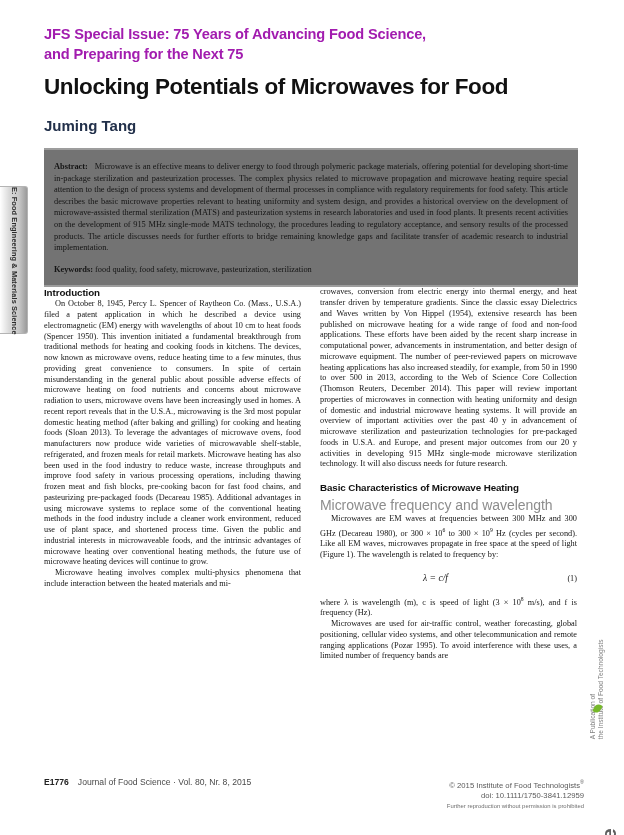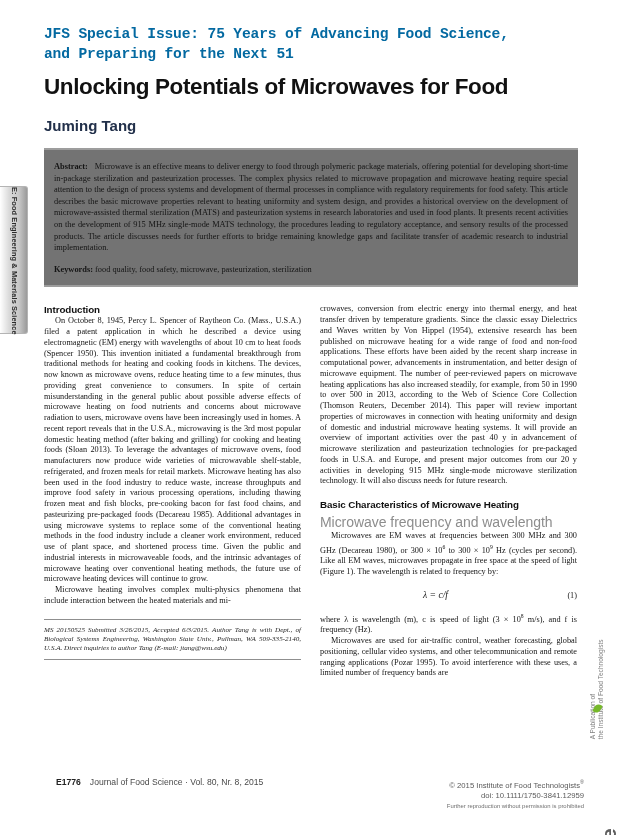--- a/index.html
+++ b/index.html
@@ -108,25 +108,25 @@
   #content {
     position: absolute;
     left: 44px;
     top: 0;
     width: 534px;
   }
 
   
   #special-issue {
     margin-top: 24px;
-    font-family: Liberation Mono, monospace;
+    font-family: Liberation Sans, sans-serif;
     font-size: 14.6px;
     font-weight: bold;
     line-height: 20px;
-    color: #0369a1;
+    color: #a21caf;
     letter-spacing: -0.15px;
   }
   #special-issue .line2 { display: block; }
 
   #article-title {
     margin-top: 9px;
     font-family: "Liberation Sans", sans-serif;
     font-size: 22.5px;
     font-weight: bold;
     line-height: 28px;
@@ -161,21 +161,20 @@
   }
   #abstract-box .lead { font-weight: bold; }
   #keywords {
     margin-top: 10px !important;
     font-size: 8.35px;
     line-height: 11.6px;
   }
 
   
   #columns {
-    margin-top: 17px;
     display: flex;
     gap: 19px;
   }
   .col {
     width: 257px;
     position: relative;
   }
   .col p {
     margin: 0;
     font-size: 8.25px;
@@ -235,21 +234,21 @@
     font-size: 7.1px;
     line-height: 9.1px;
     font-style: italic;
     text-align: justify;
     color: #1f1f1f;
   }
 
   
   #footer {
     position: absolute;
-    left: 56px;
+    left: 44px;
     right: 40px;
     bottom: 24px;
     display: flex;
     align-items: flex-start;
     justify-content: space-between;
   }
   #footer-left {
     font-family: "Liberation Sans", sans-serif;
     font-size: 8.6px;
     color: #4a4a4a;
@@ -292,21 +291,21 @@
     <div class="jfs-logo">
       <span class="jfs-strong">Food Science</span>
     </div>
     <span class="leaf"></span>
   </div>
 
   <div id="content">
 
     <div id="special-issue">
       <span>JFS Special Issue: 75 Years of Advancing Food Science,</span>
-      <span class="line2">and Preparing for the Next 51</span>
+      <span class="line2">and Preparing for the Next 75</span>
     </div>
 
     <h1 id="article-title">
       <span>Unlocking Potentials of Microwaves for Food</span>
     </h1>
 
     <div id="author">Juming Tang</div>
 
     <div id="abstract-box">
       <p>
@@ -317,23 +316,20 @@
       </p>
     </div>
 
     <div id="columns">
 
       <div class="col">
         <h2 class="section">Introduction</h2>
         <p class="indent">On October 8, 1945, Percy L. Spencer of Raytheon Co. (Mass., U.S.A.) filed a patent application in which he described a device using electromagnetic (EM) energy with wavelengths of about 10 cm to heat foods (Spencer 1950). This invention initiated a fundamental breakthrough from traditional methods for heating and cooking foods in kitchens. The devices, now known as microwave ovens, reduce heating time to a few minutes, thus providing great convenience to consumers. In spite of certain misunderstanding in the general public about possible adverse effects of microwave heating on food nutrients and concerns about microwave radiation to users, microwave ovens have been increasingly used in homes. A recent report reveals that in the U.S.A., microwaving is the 3rd most popular domestic heating method (after baking and grilling) for cooking and heating foods (Sloan 2013). To leverage the advantages of microwave ovens, food manufacturers now produce wide varieties of microwavable shelf-stable, refrigerated, and frozen meals for retail markets. Microwave heating has also been used in the food industry to reduce waste, increase throughputs and improve food safety in various processing operations, including thawing frozen meat and fish blocks, pre-cooking bacon for fast food chains, and pasteurizing pre-packaged foods (Decareau 1985). Additional advantages in using microwave systems to replace some of the conventional heating methods in the food industry include a cleaner work environment, reduced use of plant space, and shortened process time. Given the public and industrial interests in microwaveable foods, and the intrinsic advantages of microwave heating over conventional heating methods, the future use of microwave heating devices will continue to grow.</p>
         <p class="indent">Microwave heating involves complex multi-physics phenomena that include interaction between the heated materials and mi-</p>
 
-        <div id="footnote">
-          <p>MS 20150525 Submitted 3/26/2015, Accepted 6/3/2015. Author Tang is with Dept., of Biological Systems Engineering, Washington State Univ., Pullman, WA 509-335-2140, U.S.A. Direct inquiries to author Tang (E-mail: jtang@wsu.edu)</p>
-        </div>
       </div>
 
       <div class="col">
         <p>crowaves, conversion from electric energy into thermal energy, and heat transfer driven by temperature gradients. Since the classic essay Dielectrics and Waves written by Von Hippel (1954), extensive research has been published on microwave heating for a wide range of food and non-food applications. These efforts have been aided by the recent sharp increase in computational power, advancements in instrumentation, and better design of microwave equipment. The number of peer-reviewed papers on microwave heating applications has also increased steadily, for example, from 50 in 1990 to over 500 in 2013, according to the Web of Science Core Collection (Thomson Reuters, December 2014). This paper will review important properties of microwaves in connection with heating uniformity and design of domestic and industrial microwave heating systems. It will provide an overview of important activities over the past 40 y in advancement of microwave sterilization and pasteurization technologies for pre-packaged foods in U.S.A. and Europe, and present major outcomes from our 20 y activities in developing 915 MHz single-mode microwave sterilization technology. It will also discuss needs for future research.</p>
 
         <h2 class="section spaced">Basic Characteristics of Microwave Heating</h2>
         <h3 class="subsection">Microwave frequency and wavelength</h3>
 
         <p class="indent"><span>Microwaves are EM waves at frequencies between 300 MHz and 300 GHz (Decareau 1980), or 300 × 10</span><sup>6</sup><span> to 300 × 10</span><sup>9</sup><span> Hz (cycles per second). Like all EM waves, microwaves propagate in free space at the speed of light (Figure 1). The wavelength is related to frequency by:</span></p>
 

